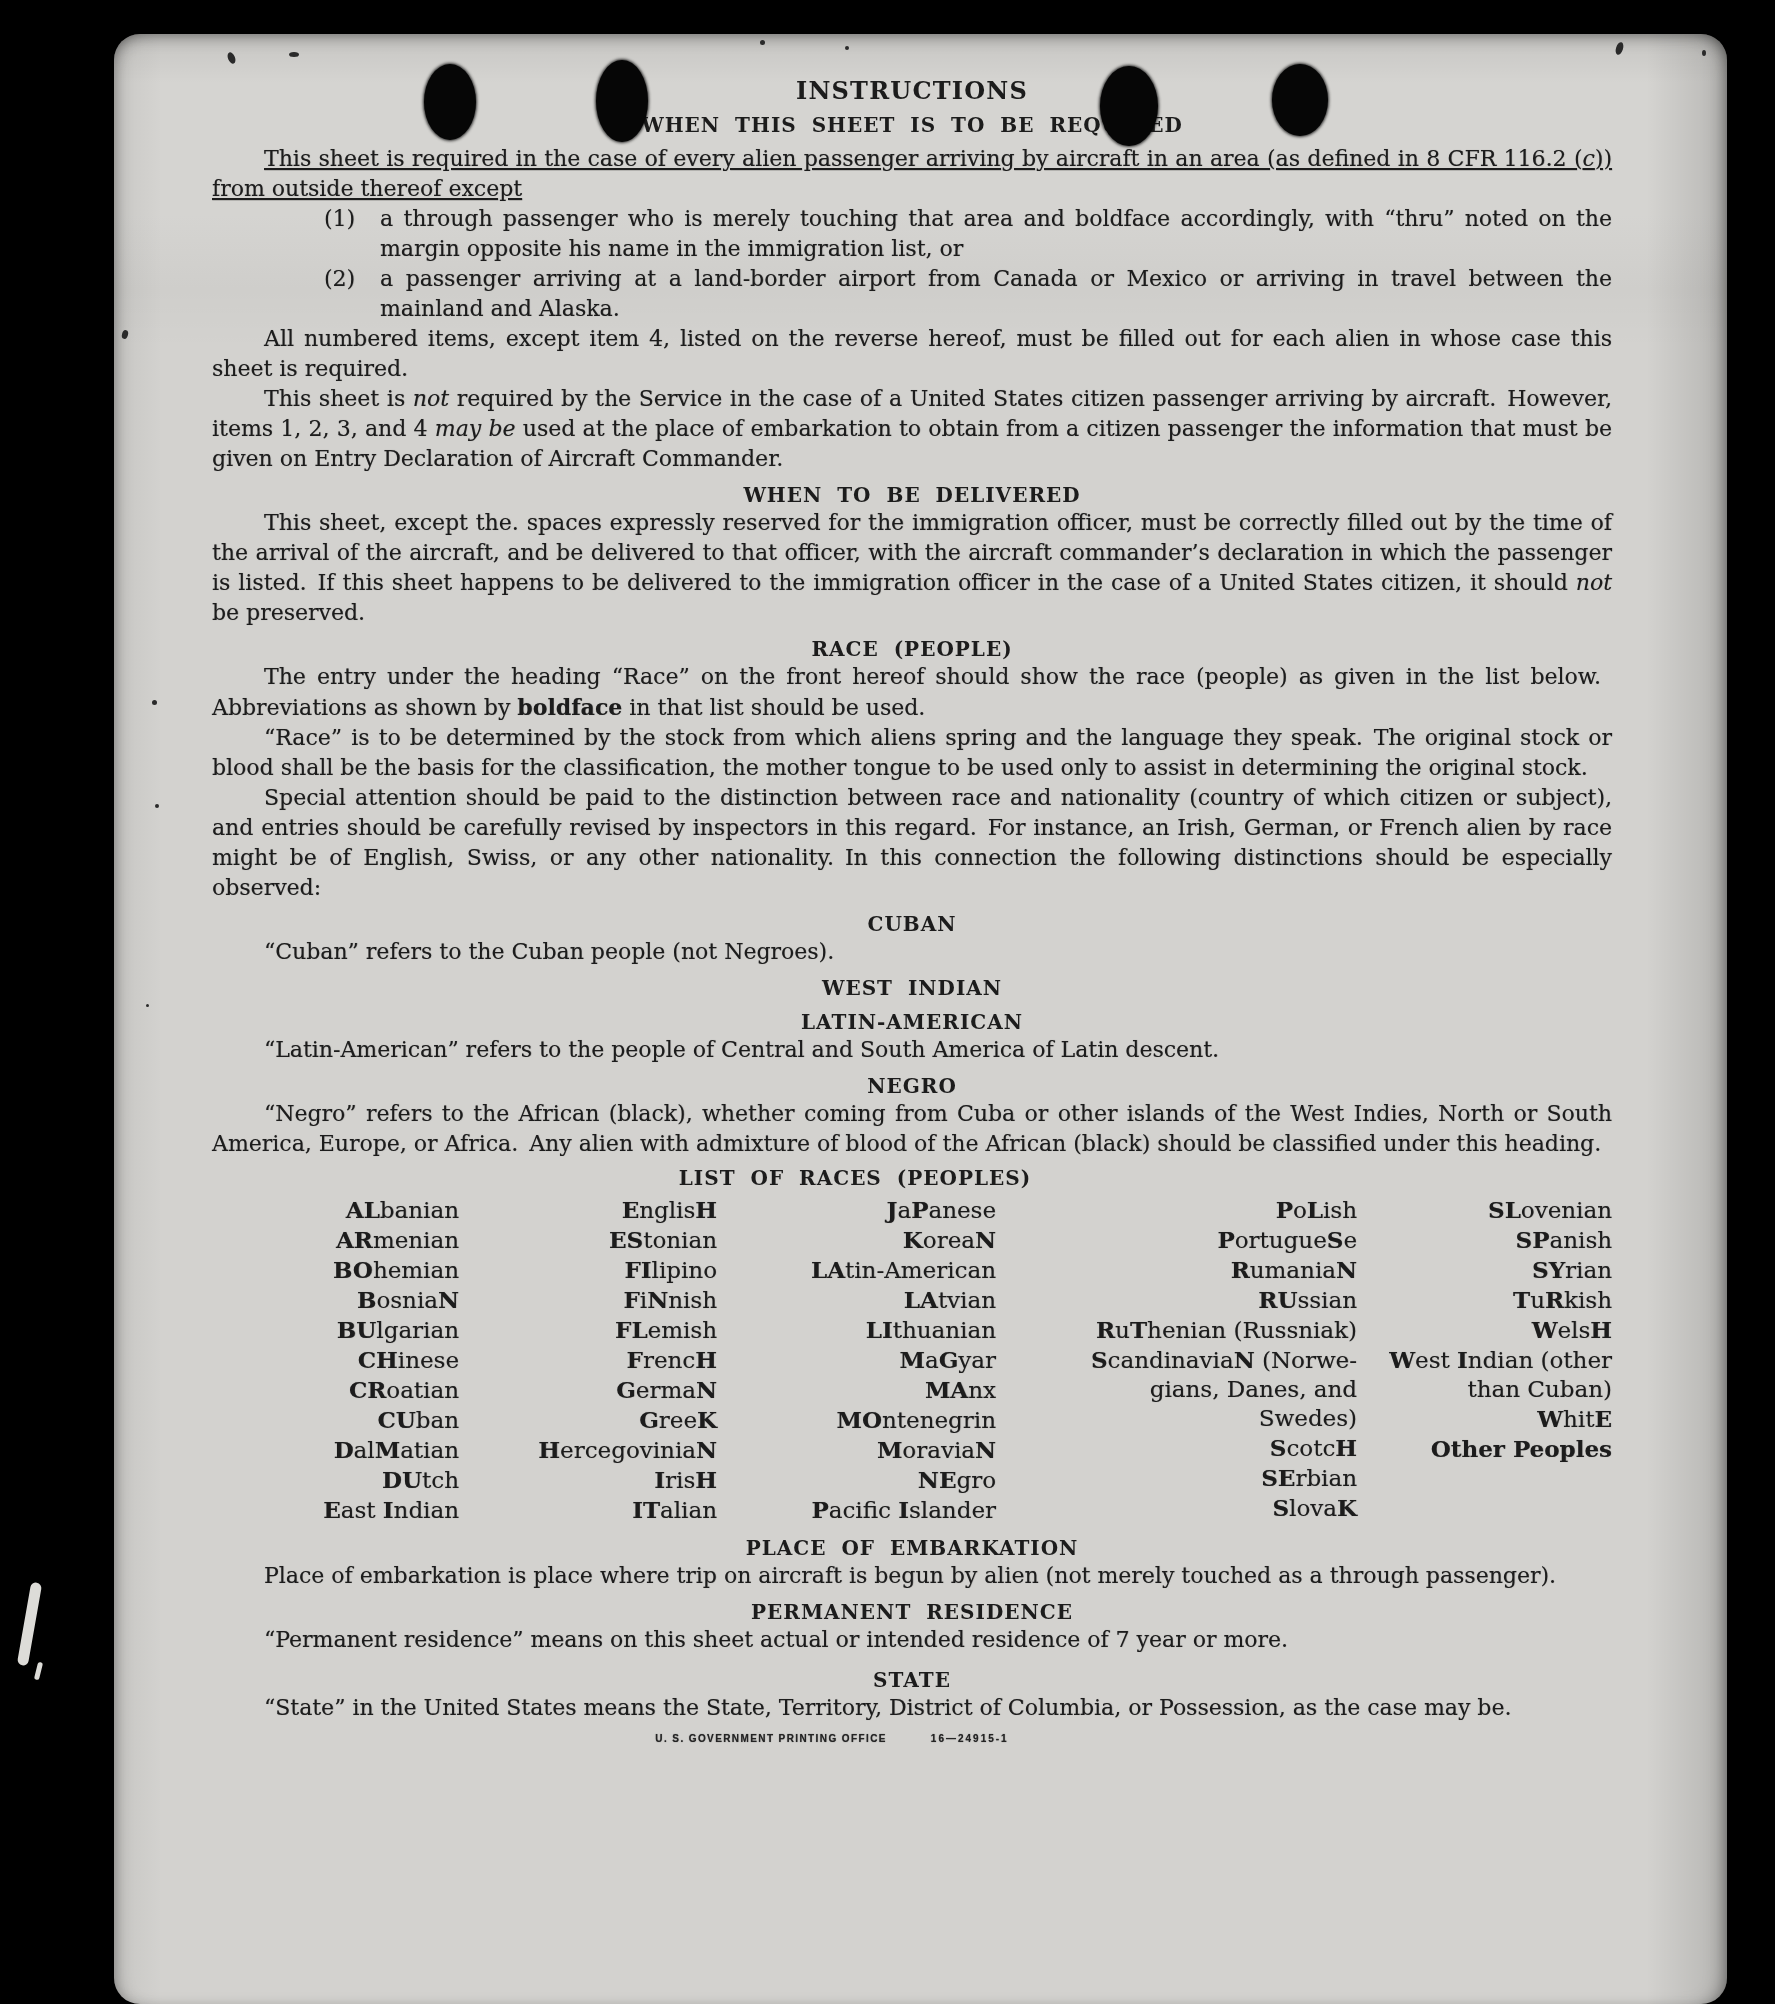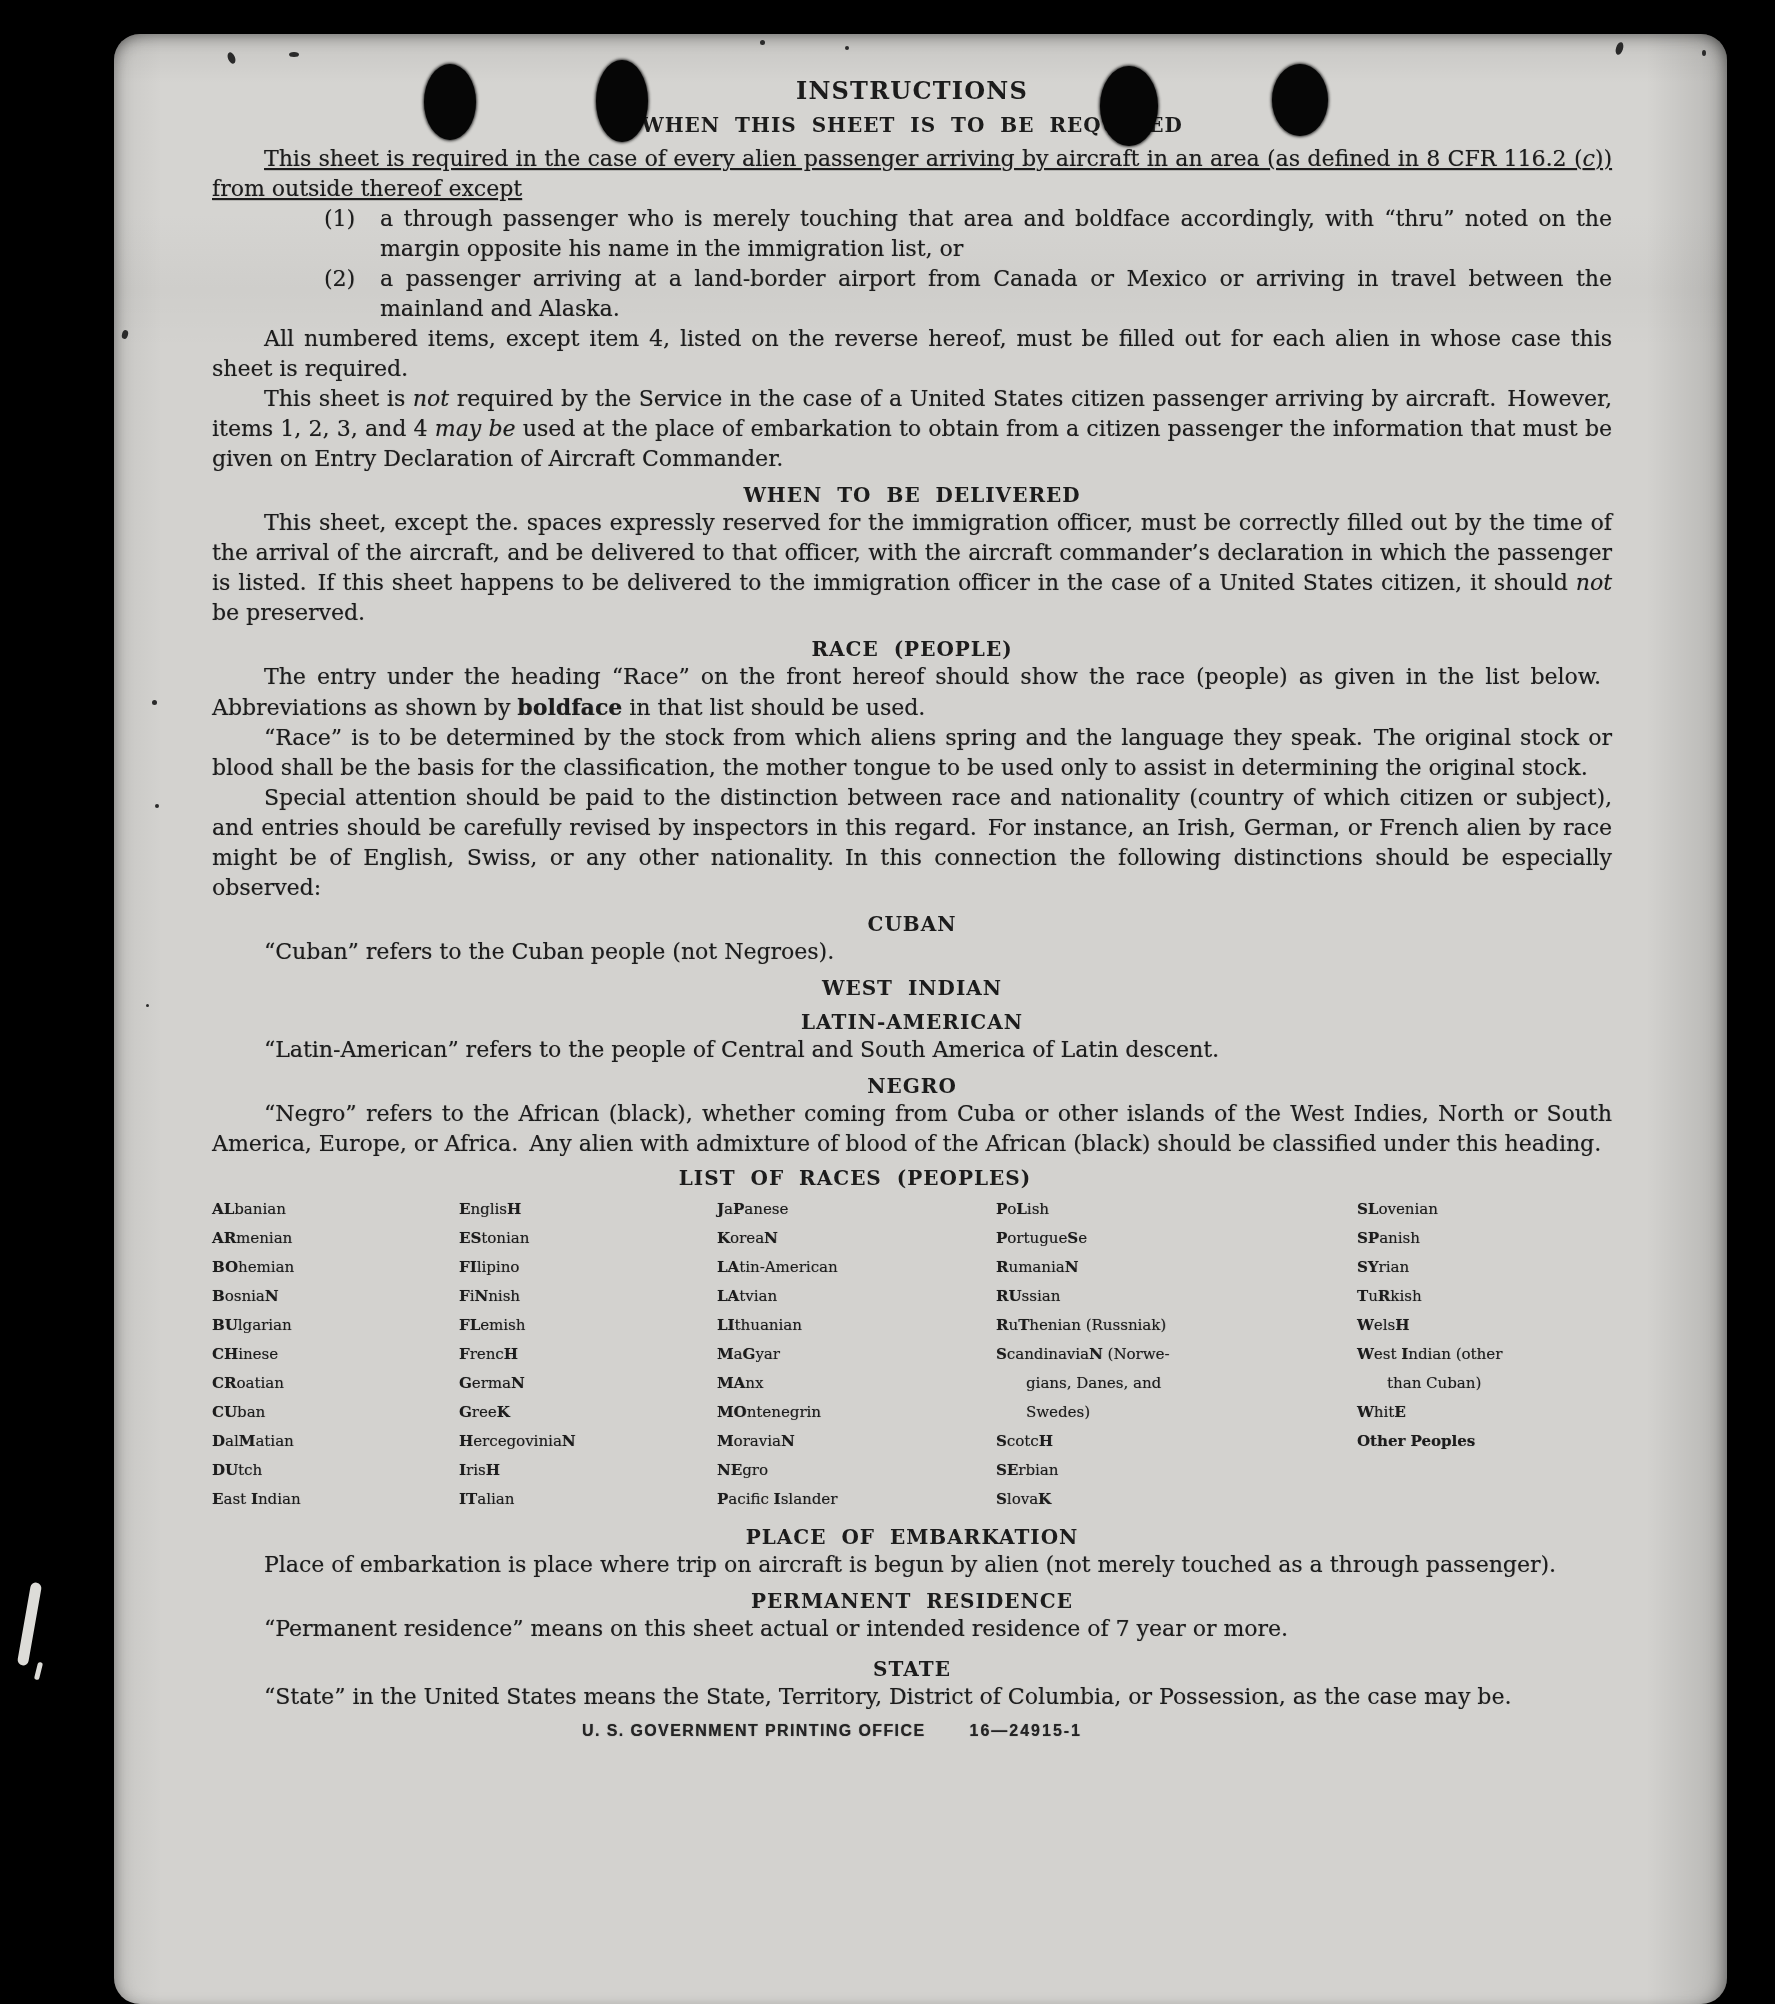--- a/index.html
+++ b/index.html
@@ -22,29 +22,29 @@
   h2.mt6{margin-top:6px;} h2.mt10{margin-top:10px;} h2.mt12{margin-top:12px;}
   .shift-l{transform:translateX(-57px);}
   p.para{font-size:22px;line-height:30px;text-align:justify;text-shadow:0.3px 0.4px 0.7px rgba(25,25,25,0.45);}
   p.indent{text-indent:52px;}
   p.mt6{margin-top:6px;text-decoration:underline;}
   .numlist{font-size:22px;line-height:30px;}
   .numitem{position:relative;padding-left:168px;text-align:justify;text-shadow:0.3px 0.4px 0.7px rgba(25,25,25,0.45);}
   .numitem .num{position:absolute;left:112px;top:0;}
   i{font-style:italic;}
   b{font-weight:bold;}
-  .races{display:flex;margin-top:4px;font-size:15px;line-height:29px;text-shadow:0.3px 0.4px 0.7px rgba(25,25,25,0.45);}
+  .races{display:flex;margin-top:4px;font-size:23px;line-height:29px;text-shadow:0.3px 0.4px 0.7px rgba(25,25,25,0.45);text-align:right;}
   .races .race-col:nth-child(1){width:247px;}
   .races .race-col:nth-child(2){width:258px;}
   .races .race-col:nth-child(3){width:279px;}
   .races .race-col:nth-child(4){width:361px;}
   .races .race-col:nth-child(5){width:255px;}
   .race-item{padding-left:30px;text-indent:-30px;}
   .footer{margin-top:10px;text-align:center;padding-right:160px;
-          font-family:"Liberation Sans", sans-serif;font-size:16px;font-weight:bold;
+          font-family:"Liberation Sans", sans-serif;font-size:10px;font-weight:bold;
           letter-spacing:1.4px;color:#242424;text-shadow:0 0 1px #555;}
   .footer .code{margin-left:44px;letter-spacing:2px;}
   .hole{position:absolute;background:#060606;border-radius:50%;z-index:6;box-shadow:0 0 3px 1px rgba(12,12,12,.85);}
   .speck{position:absolute;background:#2a2a2a;border-radius:50%;z-index:6;}
   .scratch{position:absolute;background:#dddcd8;border-radius:8px;z-index:6;}
 </style>
 </head>
 <body>
 
 <div class="scan" style="--background: #000000; --paper: #d3d2cf; --ink: #1c1c1c;">

